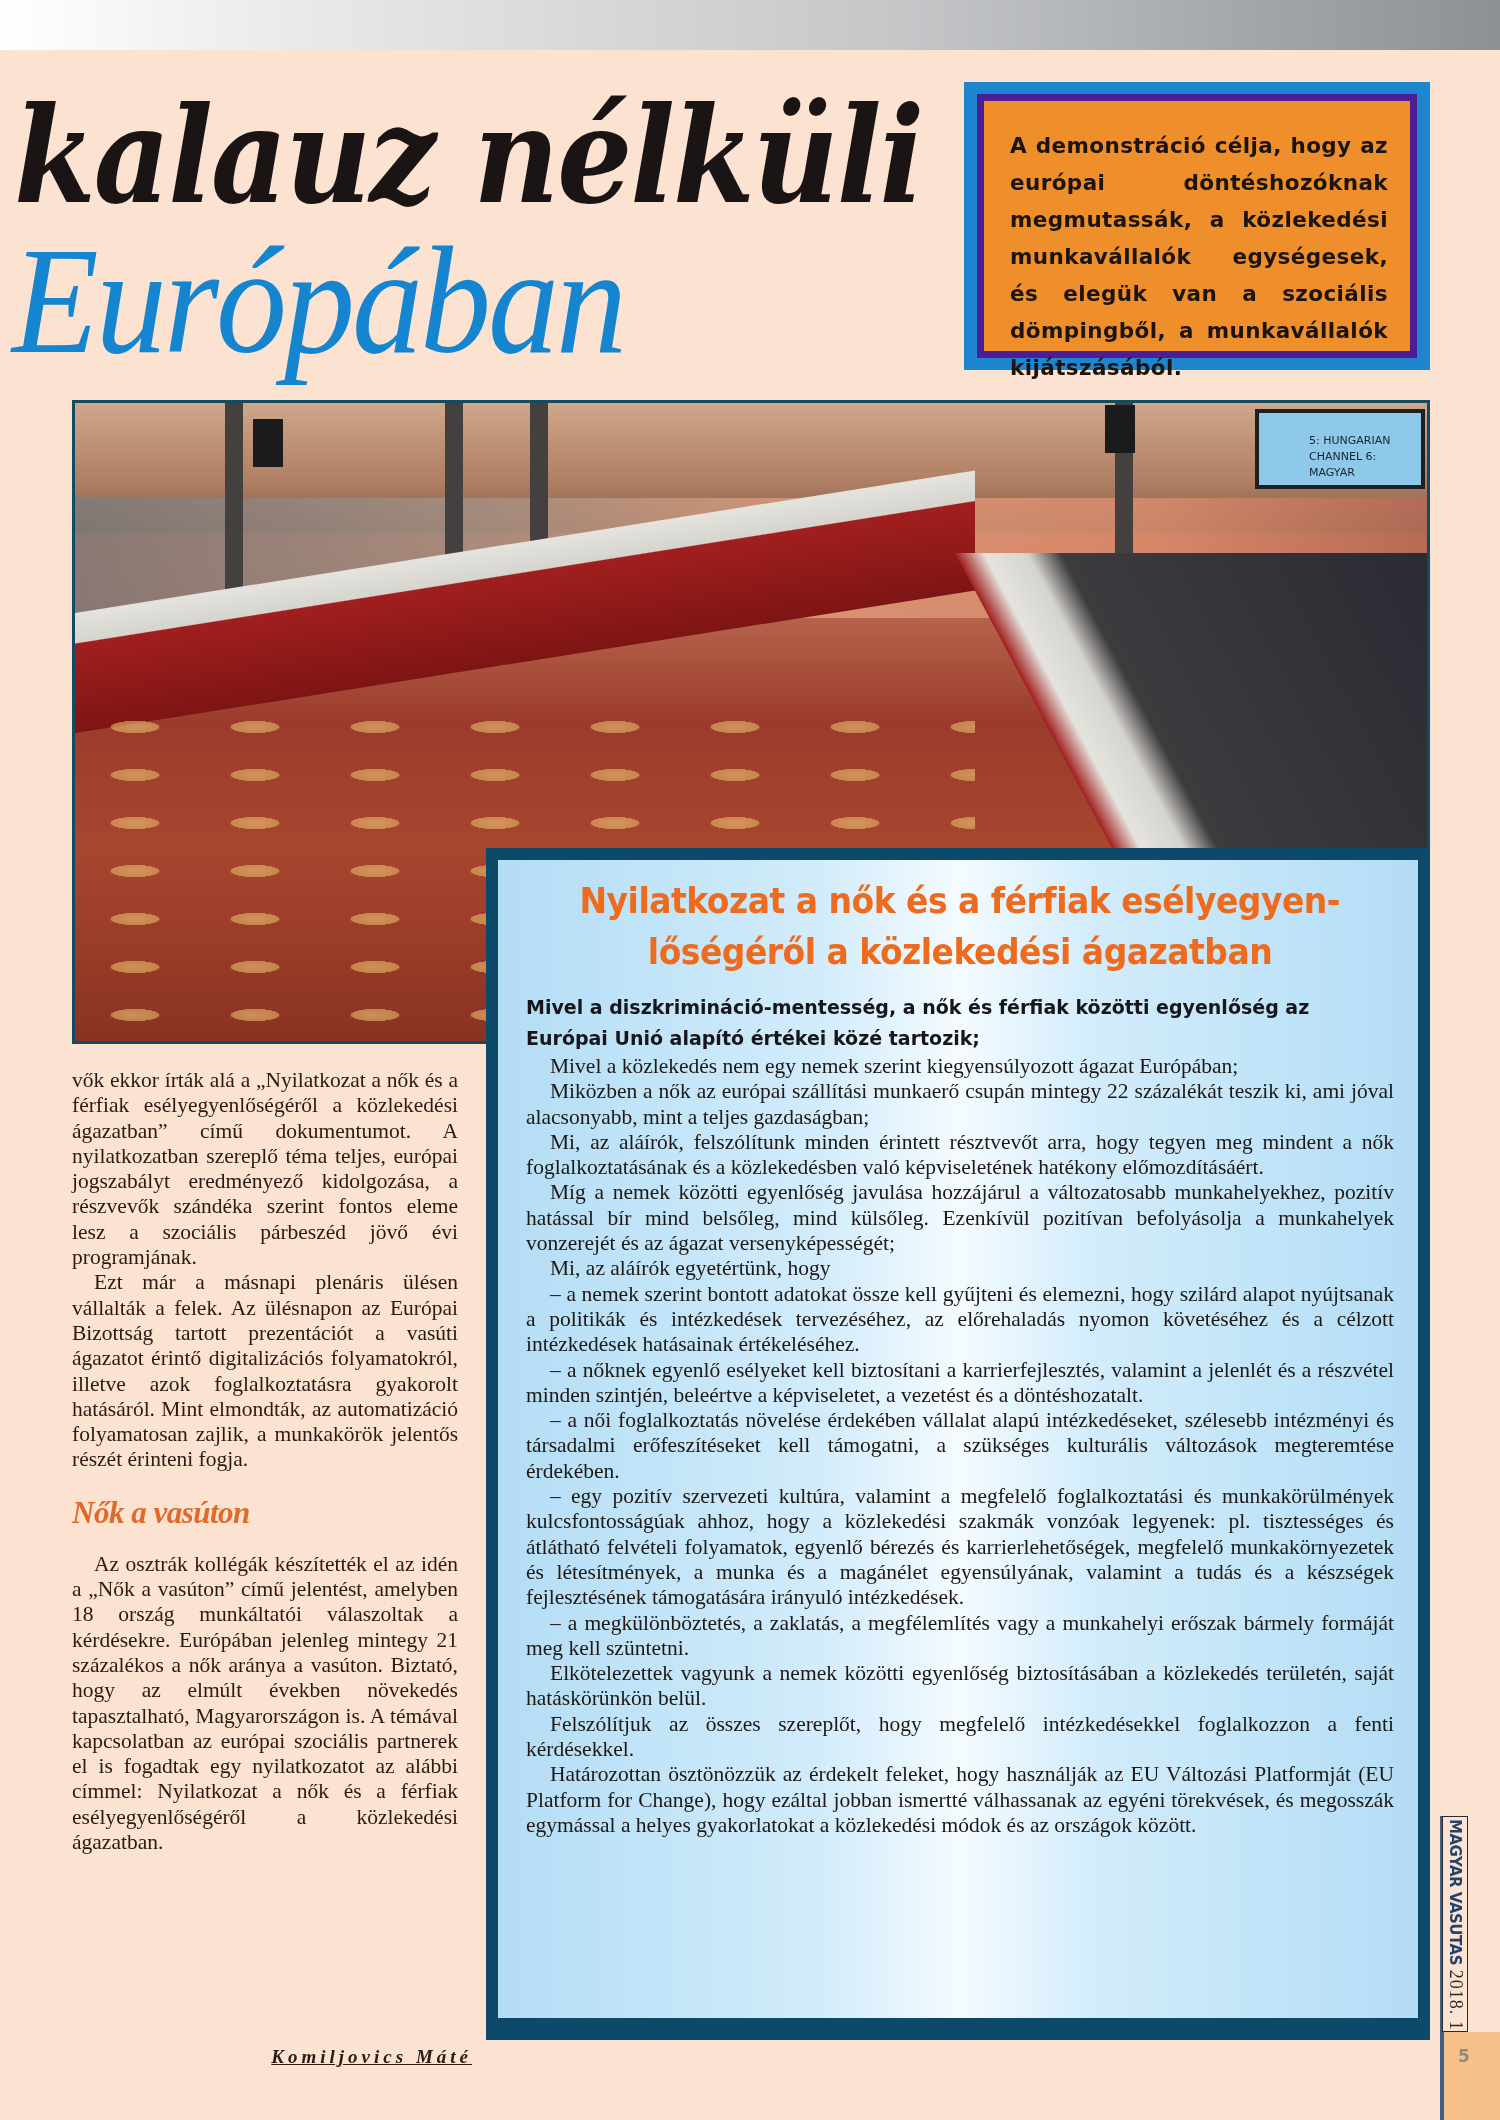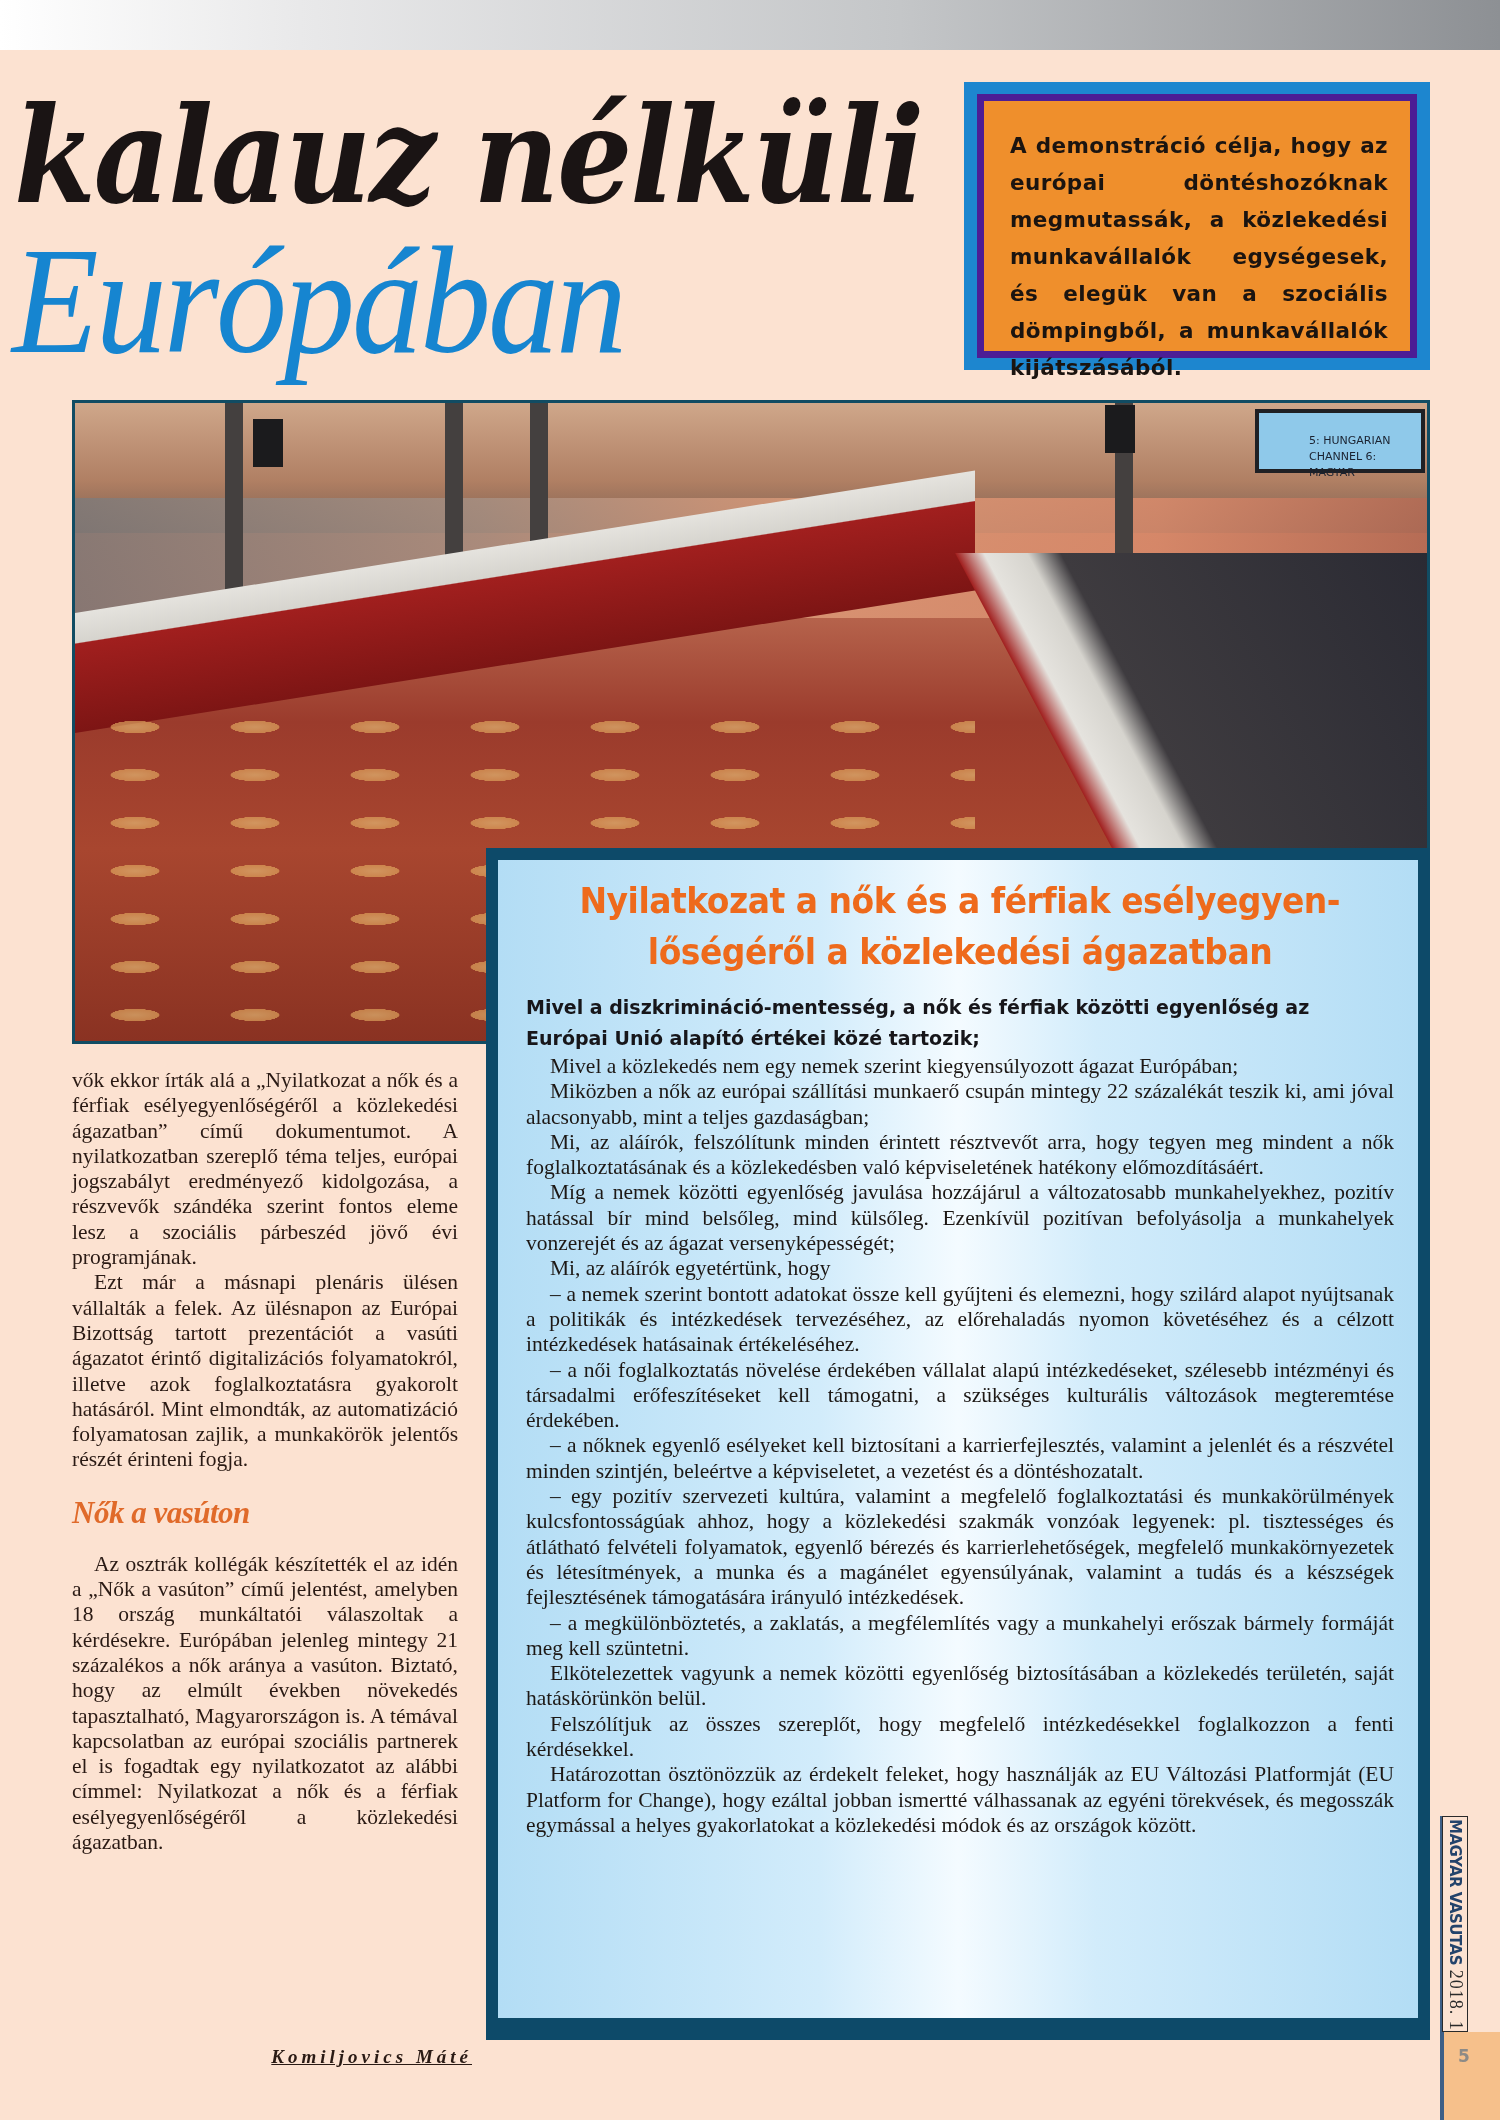--- a/index.html
+++ b/index.html
@@ -76,21 +76,21 @@
   .photo .carpet-dots {
     position: absolute; left: 0; top: 300px; width: 900px; height: 344px;
     background-image: radial-gradient(ellipse 40px 10px at center, #e9c27a 0%, #e2a95f 60%, transparent 62%);
     background-size: 120px 48px;
     opacity: 0.65;
   }
   .photo .pillar {
     position: absolute; top: 0; width: 18px; height: 210px; background: #44403f;
   }
   .photo .screen {
-    position: absolute; left: 1180px; top: 6px; width: 170px; height: 64px;
+    position: absolute; left: 1180px; top: 6px; width: 170px; height: 80px;
     background: #8fc9ea; border: 4px solid #1f2024;
     font-family: "DejaVu Sans", sans-serif; font-size: 11px; color: #1a2230;
     padding: 20px 16px 0 50px; line-height: 16px;
   }
   .photo .monitor {
     position: absolute; width: 30px; height: 48px; background: #1b1b1d;
   }
   .declaration {
     position: absolute; left: 486px; top: 848px; width: 944px; height: 1192px;
     background: #0d4a69; padding: 12px 12px 22px 12px;
@@ -199,22 +199,22 @@
   <div class="declaration-inner">
     <h2 class="decl-title">Nyilatkozat a nők és a férfiak esélyegyen­lőségéről a közlekedési ágazatban</h2>
     <p class="decl-lead">Mivel a diszkrimináció-mentesség,  a nők és férfiak közötti egyenlőség az Európai Unió alapító értékei közé tartozik;</p>
     <div class="decl-body">
       <p>Mivel a közlekedés nem egy nemek szerint kiegyensúlyozott ágazat Európában;</p>
       <p>Miközben a nők az európai szállítási munkaerő csupán mintegy 22 százalékát teszik ki, ami jóval alacsonyabb, mint a teljes gazdaságban;</p>
       <p>Mi, az aláírók, felszólítunk minden érintett résztvevőt arra, hogy tegyen meg mindent a nők foglalkoztatásának és a közlekedésben való képviseletének hatékony előmozdításáért.</p>
       <p>Míg a nemek közötti egyenlőség javulása hozzájárul a változatosabb munkahelyekhez, pozitív hatással bír mind belsőleg, mind külsőleg. Ezenkívül pozitívan befolyásolja a munkahelyek vonzerejét és az ágazat versenyképességét;</p>
       <p>Mi, az aláírók egyetértünk, hogy</p>
       <p>– a nemek szerint bontott adatokat össze kell gyűjteni és elemezni, hogy szilárd alapot nyújtsanak a politikák és intézkedések tervezéséhez, az előrehaladás nyomon követéséhez és a célzott intézkedések hatásainak értékeléséhez.</p>
+      <p>– a nőknek egyenlő esélyeket kell biztosítani a karrierfejlesztés, valamint a jelenlét és a részvétel minden szintjén, beleértve a képviseletet, a vezetést és a döntéshozatalt.</p>
       <p>– a női foglalkoztatás növelése érdekében vállalat alapú intézkedéseket, szélesebb intézményi és társadalmi erőfeszítéseket kell támogatni, a szükséges kulturális változások megteremtése érdekében.</p>
-      <p>– a nőknek egyenlő esélyeket kell biztosítani a karrierfejlesztés, valamint a jelenlét és a részvétel minden szintjén, beleértve a képviseletet, a vezetést és a döntéshozatalt.</p>
       <p>– egy pozitív szervezeti kultúra, valamint a megfelelő foglalkoztatási és munkakörülmények kulcsfontosságúak ahhoz, hogy a közlekedési szakmák vonzóak legyenek: pl. tisztességes és átlátható felvételi folyamatok, egyenlő bérezés és karrierlehetőségek, megfelelő munkakörnyezetek és létesítmények, a munka és a magánélet egyensúlyának, valamint a tudás és a készségek fejlesztésének támogatására irányuló intézkedések.</p>
       <p>– a megkülönböztetés, a zaklatás, a megfélemlítés vagy a munkahelyi erőszak bármely formáját meg kell szüntetni.</p>
       <p>Elkötelezettek vagyunk a nemek közötti egyenlőség biztosításában a közlekedés területén, saját hatáskörünkön belül.</p>
       <p>Felszólítjuk az összes szereplőt, hogy megfelelő intézkedésekkel foglalkozzon a fenti kérdésekkel.</p>
       <p>Határozottan ösztönözzük az érdekelt feleket, hogy használják az EU Változási Platformját (EU Platform for Change), hogy ezáltal jobban ismertté válhassanak az egyéni törekvések, és megosszák egymással a helyes gyakorlatokat a közlekedési módok és az országok között.</p>
     </div>
   </div>
 </div>
 
 <div class="left-col">

